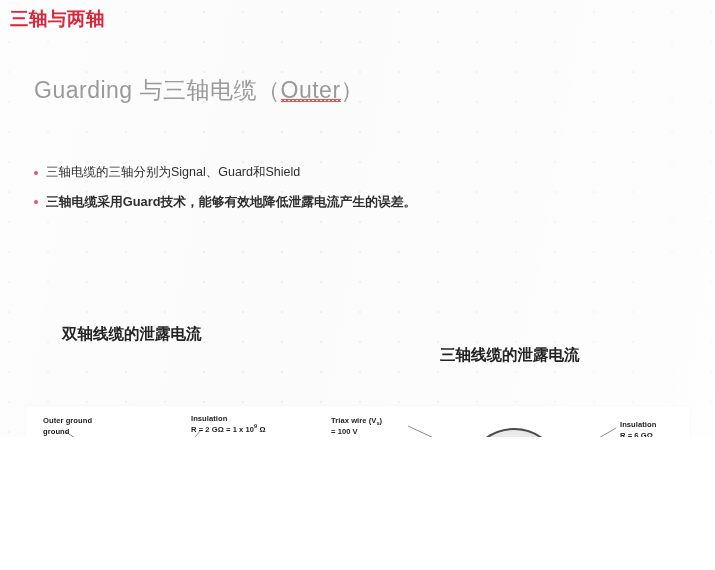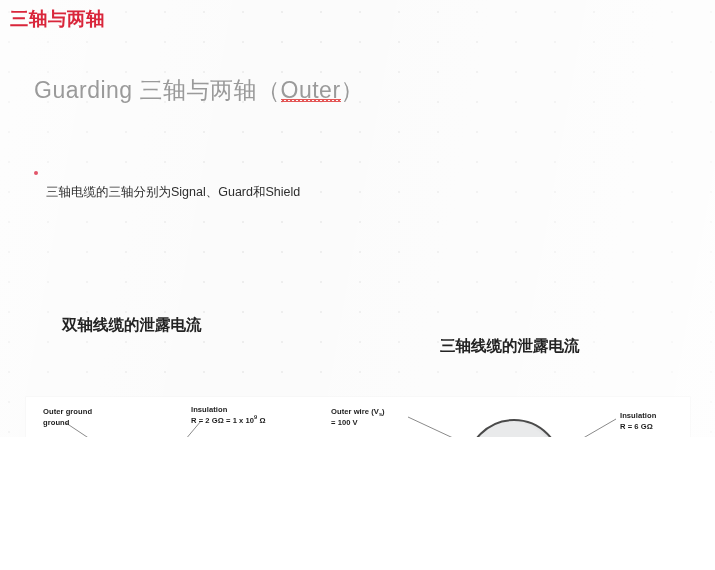--- a/index.html
+++ b/index.html
@@ -94,21 +94,20 @@
     background: #e2566a;
     margin-top: 7px;
     margin-right: 8px;
     flex: none;
   }
   .bullet-text {
     font-size: 12.5px;
     color: #2e2e2e;
     line-height: 17px;
     white-space: nowrap;
-    margin-top: 20px;
   }
   .bullet-row.b2 .bullet-text { font-weight: bold; font-size: 12.8px; }
 
   
   .col-head {
     position: absolute;
     font-size: 15.5px;
     font-weight: bold;
     color: #232323;
     white-space: nowrap;
@@ -166,28 +165,32 @@
   .lab sup { font-size: 5.6px; vertical-align: baseline; position: relative; top: -3.5px; }
 </style>
 </head>
 <body>
 
 <div id="slide">
 
   <div class="slide-title">三轴与两轴</div>
 
   <div class="slide-subtitle">
-    <span>Guarding 三轴与两轴（</span><span class="spellerr">Outer</span><span>）</span>
+    <span>Guarding 与三轴电缆（</span><span class="spellerr">Outer</span><span>）</span>
   </div>
 
   <div class="bullets">
     <div class="bullet-row b1">
       <span class="bullet-dot"></span>
       <span class="bullet-text">三轴电缆的三轴分别为Signal、Guard和Shield</span>
     </div>
+    <div class="bullet-row b2">
+      <span class="bullet-dot"></span>
+      <span class="bullet-text">三轴电缆采用Guard技术，能够有效地降低泄露电流产生的误差。</span>
+    </div>
   </div>
 
   <div class="col-head left">双轴线缆的泄露电流</div>
   <div class="col-head right">三轴线缆的泄露电流</div>
 
   <div class="figure-panel">
 
     <div class="fig coax">
 
       <svg width="300" height="183" style="position:absolute;left:0;top:0;">
@@ -230,21 +233,21 @@
 
         <line x1="288" y1="88" x2="236" y2="72" stroke="#8a8a8a" stroke-width="1"></line>
       </svg>
 
       <div class="cable" style="left:140px;top:22px;">
         <div class="ring tri-shield"></div>
 
       </div>
 
       <div class="lab" style="left:5px;top:10px;">
-        <span>Outer wire (V</span><sub>s</sub><span>)</span><br>
+        <span>Triax wire (V</span><sub>s</sub><span>)</span><br>
         <span>= 100 V</span>
       </div>
 
       <div class="lab" style="left:294px;top:14px;">
         <span>Insulation</span><br>
         <span>R = 6 GΩ</span><br>
         
       </div>
 
     </div>

